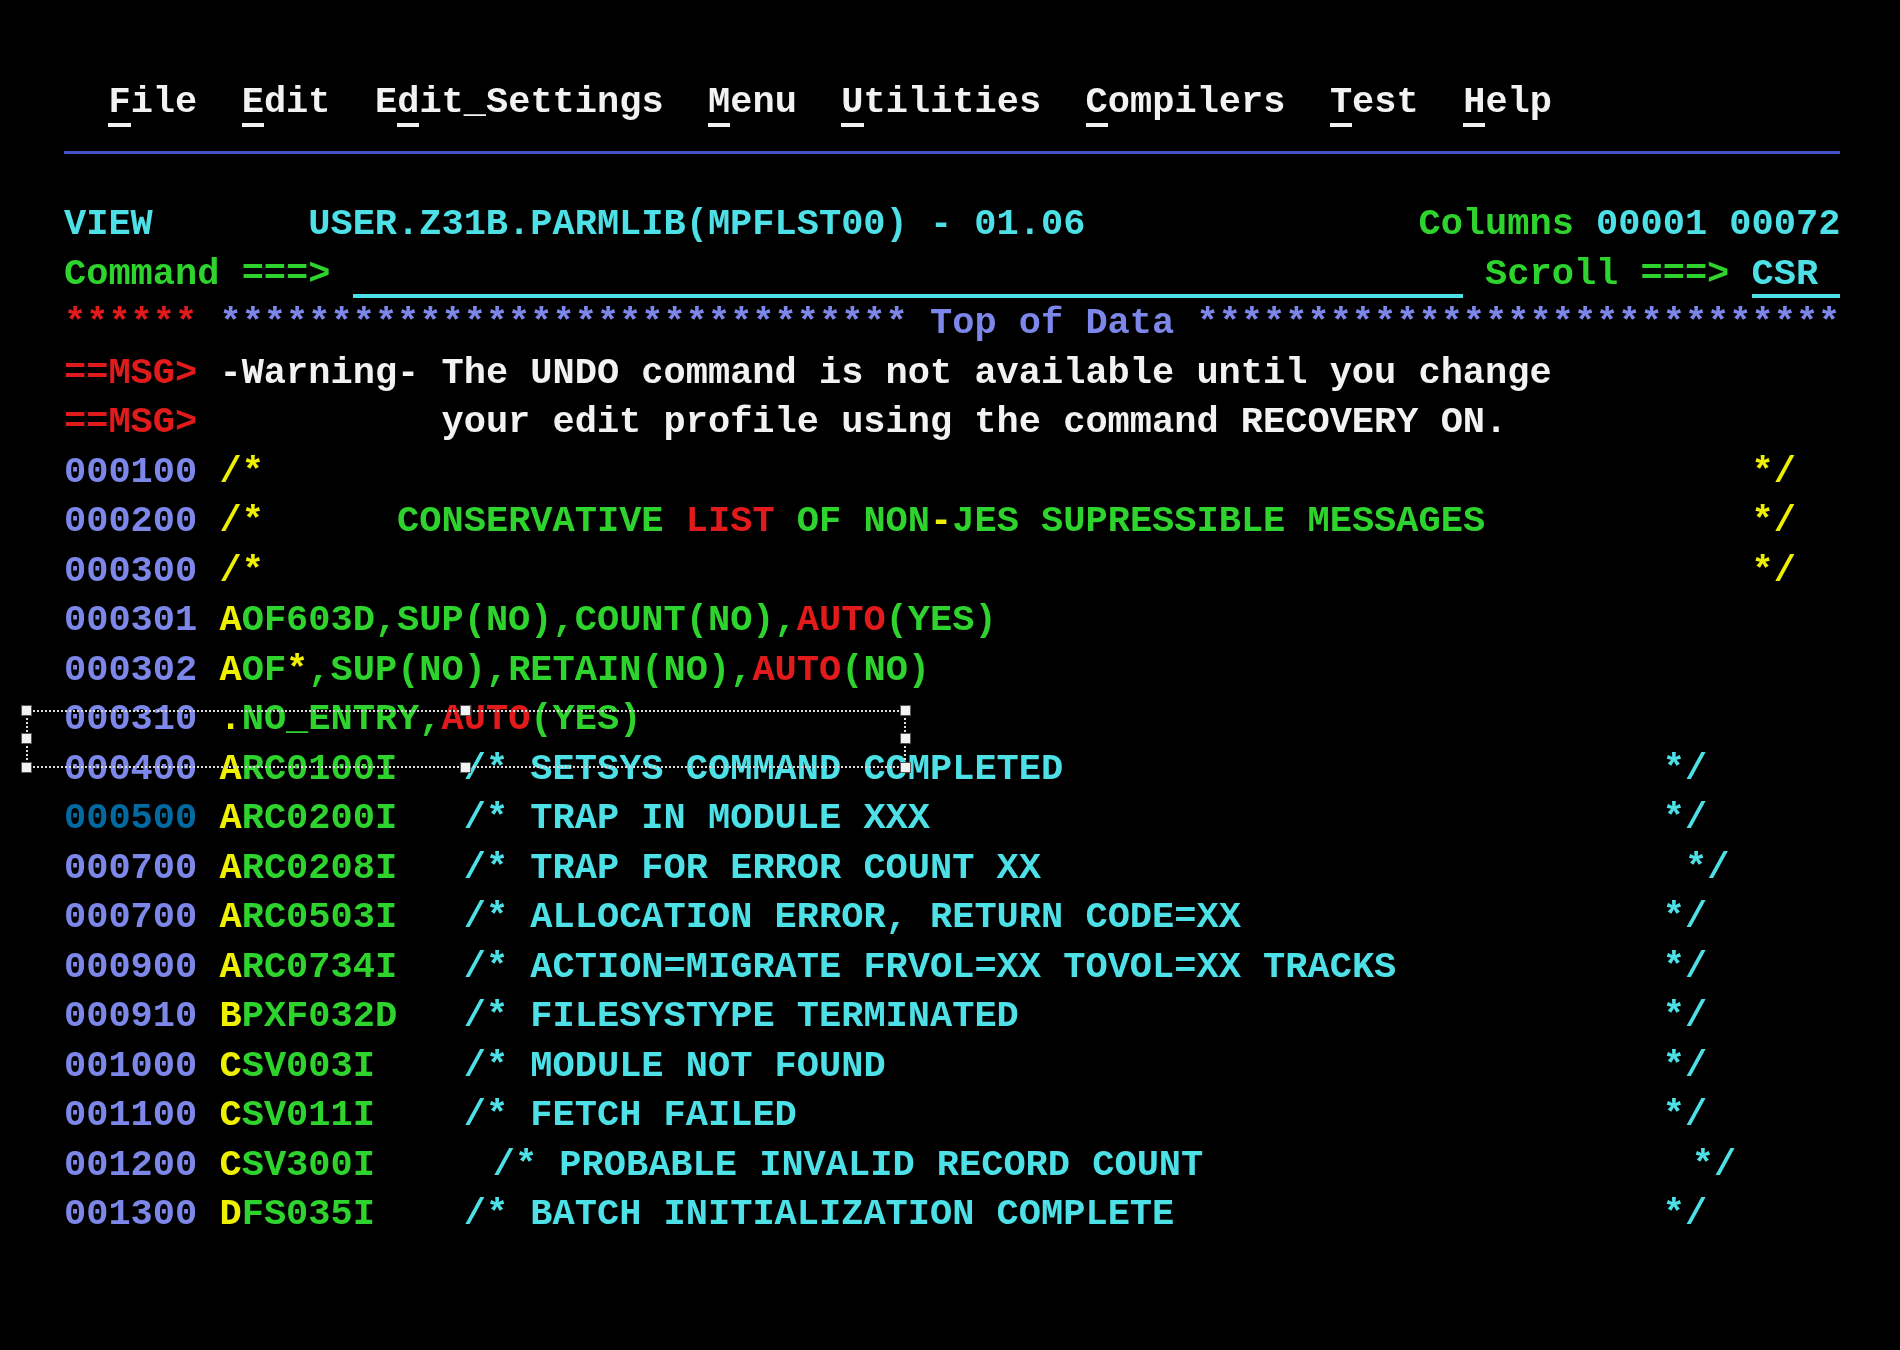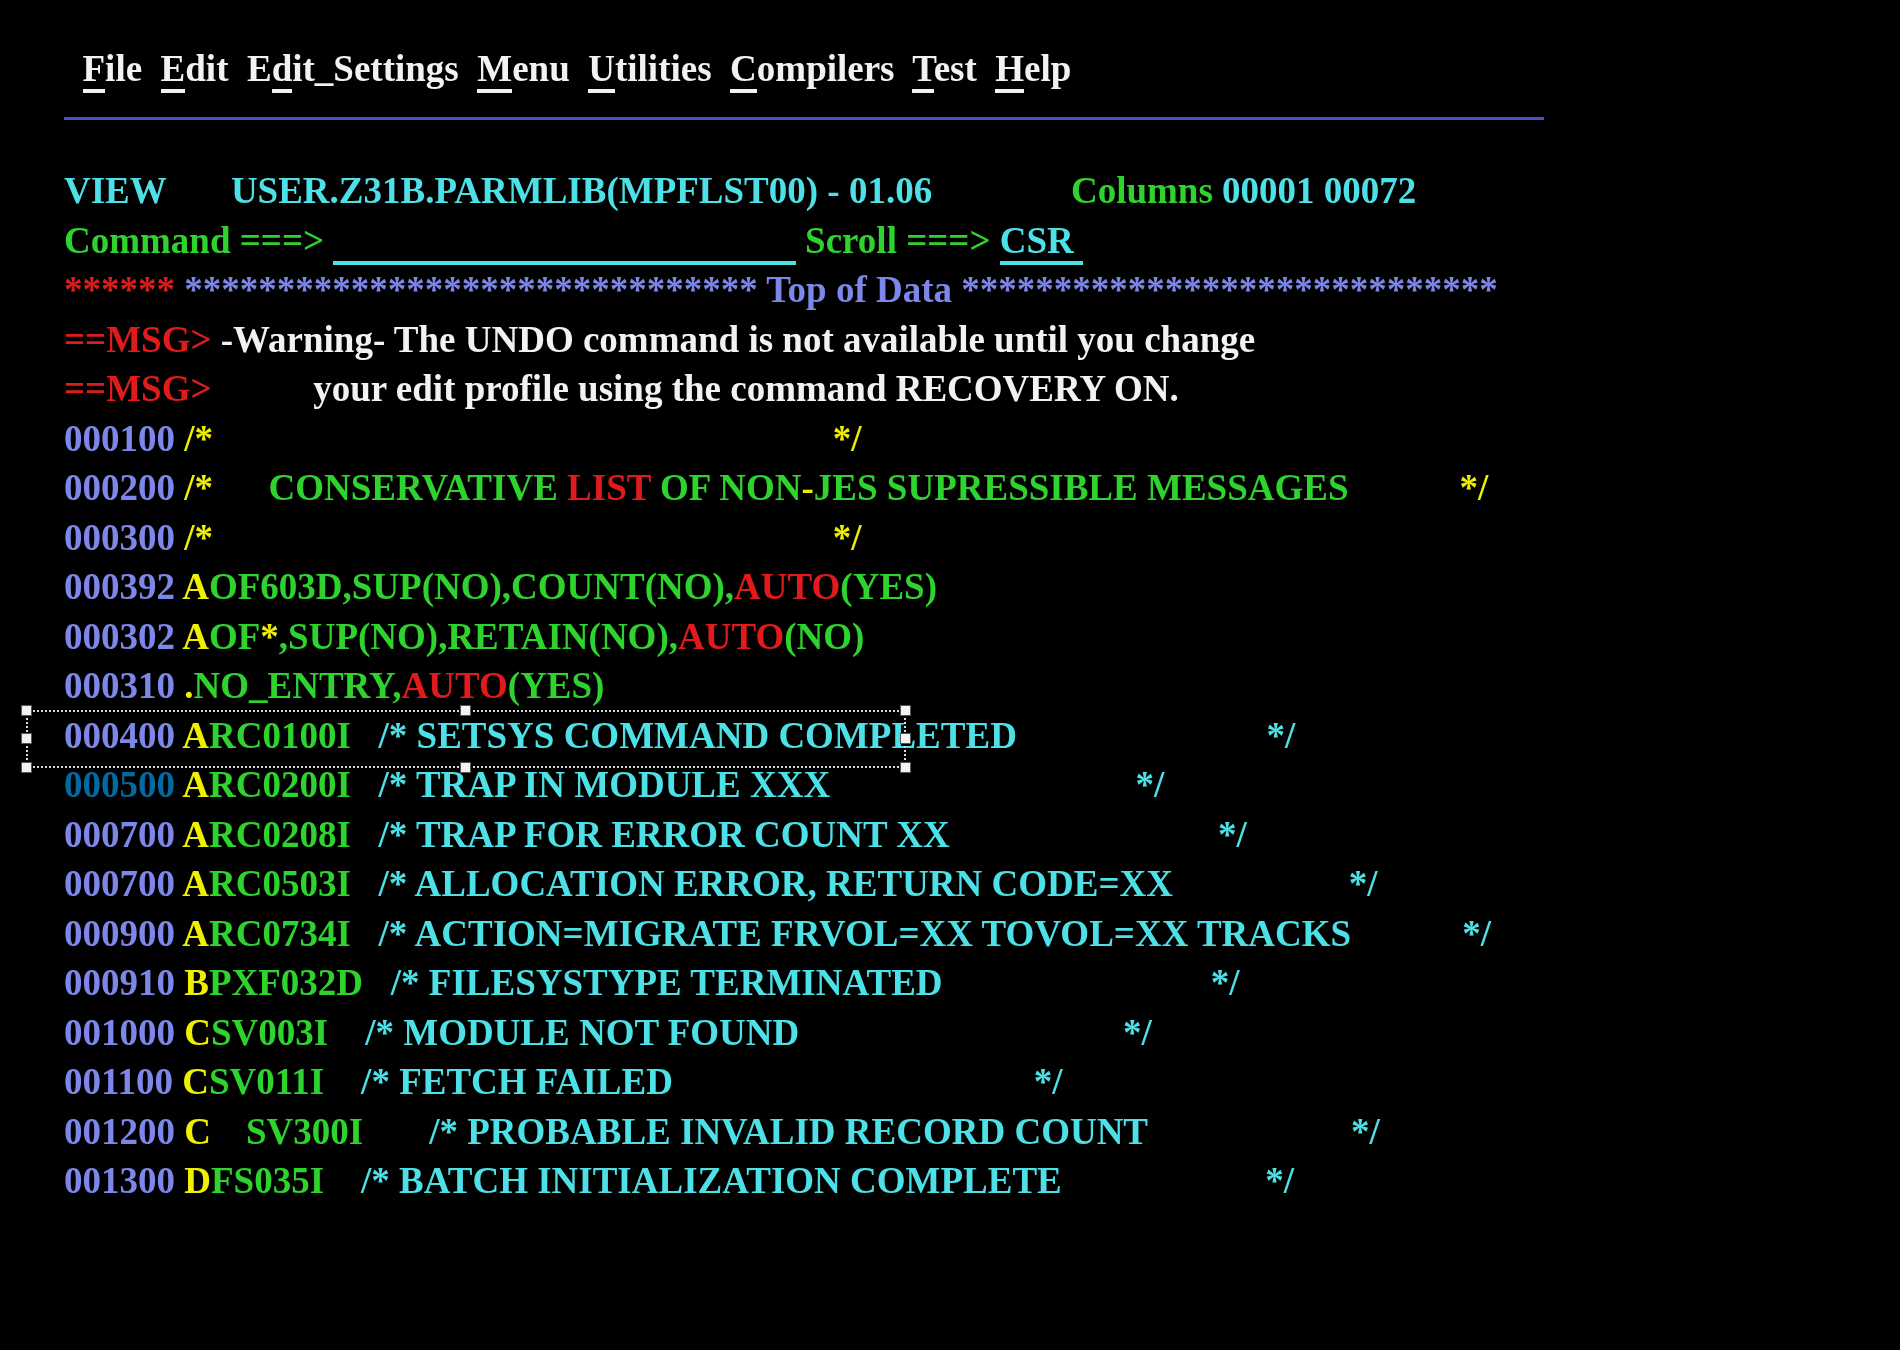--- a/index.html
+++ b/index.html
@@ -1,19 +1,19 @@
 <!DOCTYPE html>
 <html><head>
 <meta charset="utf-8">
 <style>
   html,body { margin:0; padding:0; background:#000; }
   .screen {
     position:relative; width:1900px; height:1350px; background:#000;
-    font-family:Liberation Serif, serif; font-weight:bold;
-    font-size:37px; box-sizing:border-box; padding:44px 0 0 64px;
+    font-family:Liberation Mono, monospace; font-weight:bold;
+    font-size:37px; box-sizing:border-box; padding:78px 0 0 64px;
     overflow:hidden;
   }
   .row { height:49.5px; line-height:49.5px; white-space:pre; color:#f2f2f2; }
   .row span { white-space:pre; }
   .mn { border-bottom:4px solid currentColor; }
   .ul { display:inline-block; border-bottom:4px solid; line-height:40px; }
   .divider-row .divider { margin-top:23px; width:80ch; border-top:3px solid #4853c8; }
   .selection-box {
     position:absolute; left:26px; top:710px; width:880px; height:58px;
     border:2px dotted #d9d9d9; box-sizing:border-box;
@@ -34,32 +34,32 @@
       <div class="row"><span>  </span><span style="color: rgb(242, 242, 242);"><span></span><span class="mn">F</span><span>ile</span></span><span>  </span><span style="color: rgb(242, 242, 242);"><span></span><span class="mn">E</span><span>dit</span></span><span>  </span><span style="color: rgb(242, 242, 242);"><span>E</span><span class="mn">d</span><span>it_Settings</span></span><span>  </span><span style="color: rgb(242, 242, 242);"><span></span><span class="mn">M</span><span>enu</span></span><span>  </span><span style="color: rgb(242, 242, 242);"><span></span><span class="mn">U</span><span>tilities</span></span><span>  </span><span style="color: rgb(242, 242, 242);"><span></span><span class="mn">C</span><span>ompilers</span></span><span>  </span><span style="color: rgb(242, 242, 242);"><span></span><span class="mn">T</span><span>est</span></span><span>  </span><span style="color: rgb(242, 242, 242);"><span></span><span class="mn">H</span><span>elp</span></span></div>
       <div class="row divider-row"><div class="divider" style="border-top-color: rgb(72, 83, 200);"></div></div>
       <div class="row"><span style="color: rgb(77, 224, 230);">VIEW       USER.Z31B.PARMLIB(MPFLST00) - 01.06</span><span>               </span><span style="color: rgb(46, 211, 46);">Columns</span><span> </span><span style="color: rgb(77, 224, 230);">00001 00072</span></div>
       <div class="row"><span style="color: rgb(46, 211, 46);">Command ===&gt;</span><span> </span><span class="ul" style="color: rgb(77, 224, 230); border-bottom-color: rgb(77, 224, 230);">                                                  </span><span> </span><span style="color: rgb(46, 211, 46);">Scroll ===&gt;</span><span> </span><span class="ul" style="color: rgb(77, 224, 230); border-bottom-color: rgb(77, 224, 230);">CSR </span></div>
       <div class="row"><span style="color: rgb(225, 27, 27);">******</span><span> </span><span style="color: rgb(124, 135, 233);">*******************************</span><span style="color: rgb(124, 135, 233);"> Top of Data </span><span style="color: rgb(124, 135, 233);">*****************************</span></div>
       <div class="row"><span style="color: rgb(225, 27, 27);">==MSG&gt;</span><span> </span><span style="color: rgb(242, 242, 242);">-Warning- The UNDO command is not available until you change</span></div>
       <div class="row"><span style="color: rgb(225, 27, 27);">==MSG&gt;</span><span>           </span><span style="color: rgb(242, 242, 242);">your edit profile using the command RECOVERY ON.</span></div>
       <div class="row"><span style="color: rgb(124, 135, 233);">000100</span><span> </span><span style="color: rgb(239, 239, 0);">/*</span><span>                                                                   </span><span style="color: rgb(239, 239, 0);">*/</span></div>
       <div class="row"><span style="color: rgb(124, 135, 233);">000200</span><span> </span><span style="color: rgb(239, 239, 0);">/*</span><span>      </span><span style="color: rgb(46, 211, 46);">CONSERVATIVE </span><span style="color: rgb(225, 27, 27);">LIST</span><span style="color: rgb(46, 211, 46);"> OF NON</span><span style="color: rgb(239, 239, 0);">-</span><span style="color: rgb(46, 211, 46);">JES SUPRESSIBLE MESSAGES</span><span>            </span><span style="color: rgb(239, 239, 0);">*/</span></div>
       <div class="row"><span style="color: rgb(124, 135, 233);">000300</span><span> </span><span style="color: rgb(239, 239, 0);">/*</span><span>                                                                   </span><span style="color: rgb(239, 239, 0);">*/</span></div>
-      <div class="row"><span style="color: rgb(124, 135, 233);">000392</span><span> </span><span style="color: rgb(239, 239, 0);">A</span><span style="color: rgb(46, 211, 46);">OF603D,SUP(NO),COUNT(NO),</span><span style="color: rgb(225, 27, 27);">AUTO</span><span style="color: rgb(46, 211, 46);">(YES)</span></div>
+      <div class="row"><span style="color: rgb(124, 135, 233);">000301</span><span> </span><span style="color: rgb(239, 239, 0);">A</span><span style="color: rgb(46, 211, 46);">OF603D,SUP(NO),COUNT(NO),</span><span style="color: rgb(225, 27, 27);">AUTO</span><span style="color: rgb(46, 211, 46);">(YES)</span></div>
       <div class="row"><span style="color: rgb(124, 135, 233);">000302</span><span> </span><span style="color: rgb(239, 239, 0);">A</span><span style="color: rgb(46, 211, 46);">OF</span><span style="color: rgb(239, 239, 0);">*</span><span style="color: rgb(46, 211, 46);">,SUP(NO),RETAIN(NO),</span><span style="color: rgb(225, 27, 27);">AUTO</span><span style="color: rgb(46, 211, 46);">(NO)</span></div>
       <div class="row"><span style="color: rgb(124, 135, 233);">000310</span><span> </span><span style="color: rgb(239, 239, 0);">.</span><span style="color: rgb(46, 211, 46);">NO_ENTRY,</span><span style="color: rgb(225, 27, 27);">AUTO</span><span style="color: rgb(46, 211, 46);">(YES)</span></div>
       <div class="row"><span style="color: rgb(124, 135, 233);">000400</span><span> </span><span style="color: rgb(239, 239, 0);">A</span><span style="color: rgb(46, 211, 46);">RC0100I</span><span>   </span><span style="color: rgb(77, 224, 230);">/* SETSYS COMMAND COMPLETED</span><span>                           </span><span style="color: rgb(77, 224, 230);">*/</span></div>
       <div class="row"><span style="color: #0369a1;">000500</span><span> </span><span style="color: rgb(239, 239, 0);">A</span><span style="color: rgb(46, 211, 46);">RC0200I</span><span>   </span><span style="color: rgb(77, 224, 230);">/* TRAP IN MODULE XXX</span><span>                                 </span><span style="color: rgb(77, 224, 230);">*/</span></div>
       <div class="row"><span style="color: rgb(124, 135, 233);">000700</span><span> </span><span style="color: rgb(239, 239, 0);">A</span><span style="color: rgb(46, 211, 46);">RC0208I</span><span>   </span><span style="color: rgb(77, 224, 230);">/* TRAP FOR ERROR COUNT XX</span><span>                             </span><span style="color: rgb(77, 224, 230);">*/</span></div>
       <div class="row"><span style="color: rgb(124, 135, 233);">000700</span><span> </span><span style="color: rgb(239, 239, 0);">A</span><span style="color: rgb(46, 211, 46);">RC0503I</span><span>   </span><span style="color: rgb(77, 224, 230);">/* ALLOCATION ERROR, RETURN CODE=XX</span><span>                   </span><span style="color: rgb(77, 224, 230);">*/</span></div>
       <div class="row"><span style="color: rgb(124, 135, 233);">000900</span><span> </span><span style="color: rgb(239, 239, 0);">A</span><span style="color: rgb(46, 211, 46);">RC0734I</span><span>   </span><span style="color: rgb(77, 224, 230);">/* ACTION=MIGRATE FRVOL=XX TOVOL=XX TRACKS</span><span>            </span><span style="color: rgb(77, 224, 230);">*/</span></div>
       <div class="row"><span style="color: rgb(124, 135, 233);">000910</span><span> </span><span style="color: rgb(239, 239, 0);">B</span><span style="color: rgb(46, 211, 46);">PXF032D</span><span>   </span><span style="color: rgb(77, 224, 230);">/* FILESYSTYPE TERMINATED</span><span>                             </span><span style="color: rgb(77, 224, 230);">*/</span></div>
       <div class="row"><span style="color: rgb(124, 135, 233);">001000</span><span> </span><span style="color: rgb(239, 239, 0);">C</span><span style="color: rgb(46, 211, 46);">SV003I</span><span>    </span><span style="color: rgb(77, 224, 230);">/* MODULE NOT FOUND</span><span>                                   </span><span style="color: rgb(77, 224, 230);">*/</span></div>
       <div class="row"><span style="color: rgb(124, 135, 233);">001100</span><span> </span><span style="color: rgb(239, 239, 0);">C</span><span style="color: rgb(46, 211, 46);">SV011I</span><span>    </span><span style="color: rgb(77, 224, 230);">/* FETCH FAILED</span><span>                                       </span><span style="color: rgb(77, 224, 230);">*/</span></div>
-      <div class="row"><span style="color: rgb(124, 135, 233);">001200</span><span> </span><span style="color: rgb(239, 239, 0);">C</span><span style="color: rgb(46, 211, 46); margin-left: 35px;">SV300I</span><span>    </span><span style="color: rgb(77, 224, 230); margin-left: 29px;">/* PROBABLE INVALID RECORD COUNT</span><span>                      </span><span style="color: rgb(77, 224, 230);">*/</span></div>
+      <div class="row"><span style="color: rgb(124, 135, 233);">001200</span><span> </span><span style="color: rgb(239, 239, 0);">C</span><span style="color: rgb(46, 211, 46);">SV300I</span><span>    </span><span style="color: rgb(77, 224, 230); margin-left: 29px;">/* PROBABLE INVALID RECORD COUNT</span><span>                      </span><span style="color: rgb(77, 224, 230);">*/</span></div>
       <div class="row"><span style="color: rgb(124, 135, 233);">001300</span><span> </span><span style="color: rgb(239, 239, 0);">D</span><span style="color: rgb(46, 211, 46);">FS035I</span><span>    </span><span style="color: rgb(77, 224, 230);">/* BATCH INITIALIZATION COMPLETE</span><span>                      </span><span style="color: rgb(77, 224, 230);">*/</span></div>
     </div>
 
   <div class="selection-box">
     <div class="handle h-nw"></div>
     <div class="handle h-n"></div>
     <div class="handle h-ne"></div>
     <div class="handle h-w"></div>
     <div class="handle h-e"></div>
     <div class="handle h-sw"></div>

